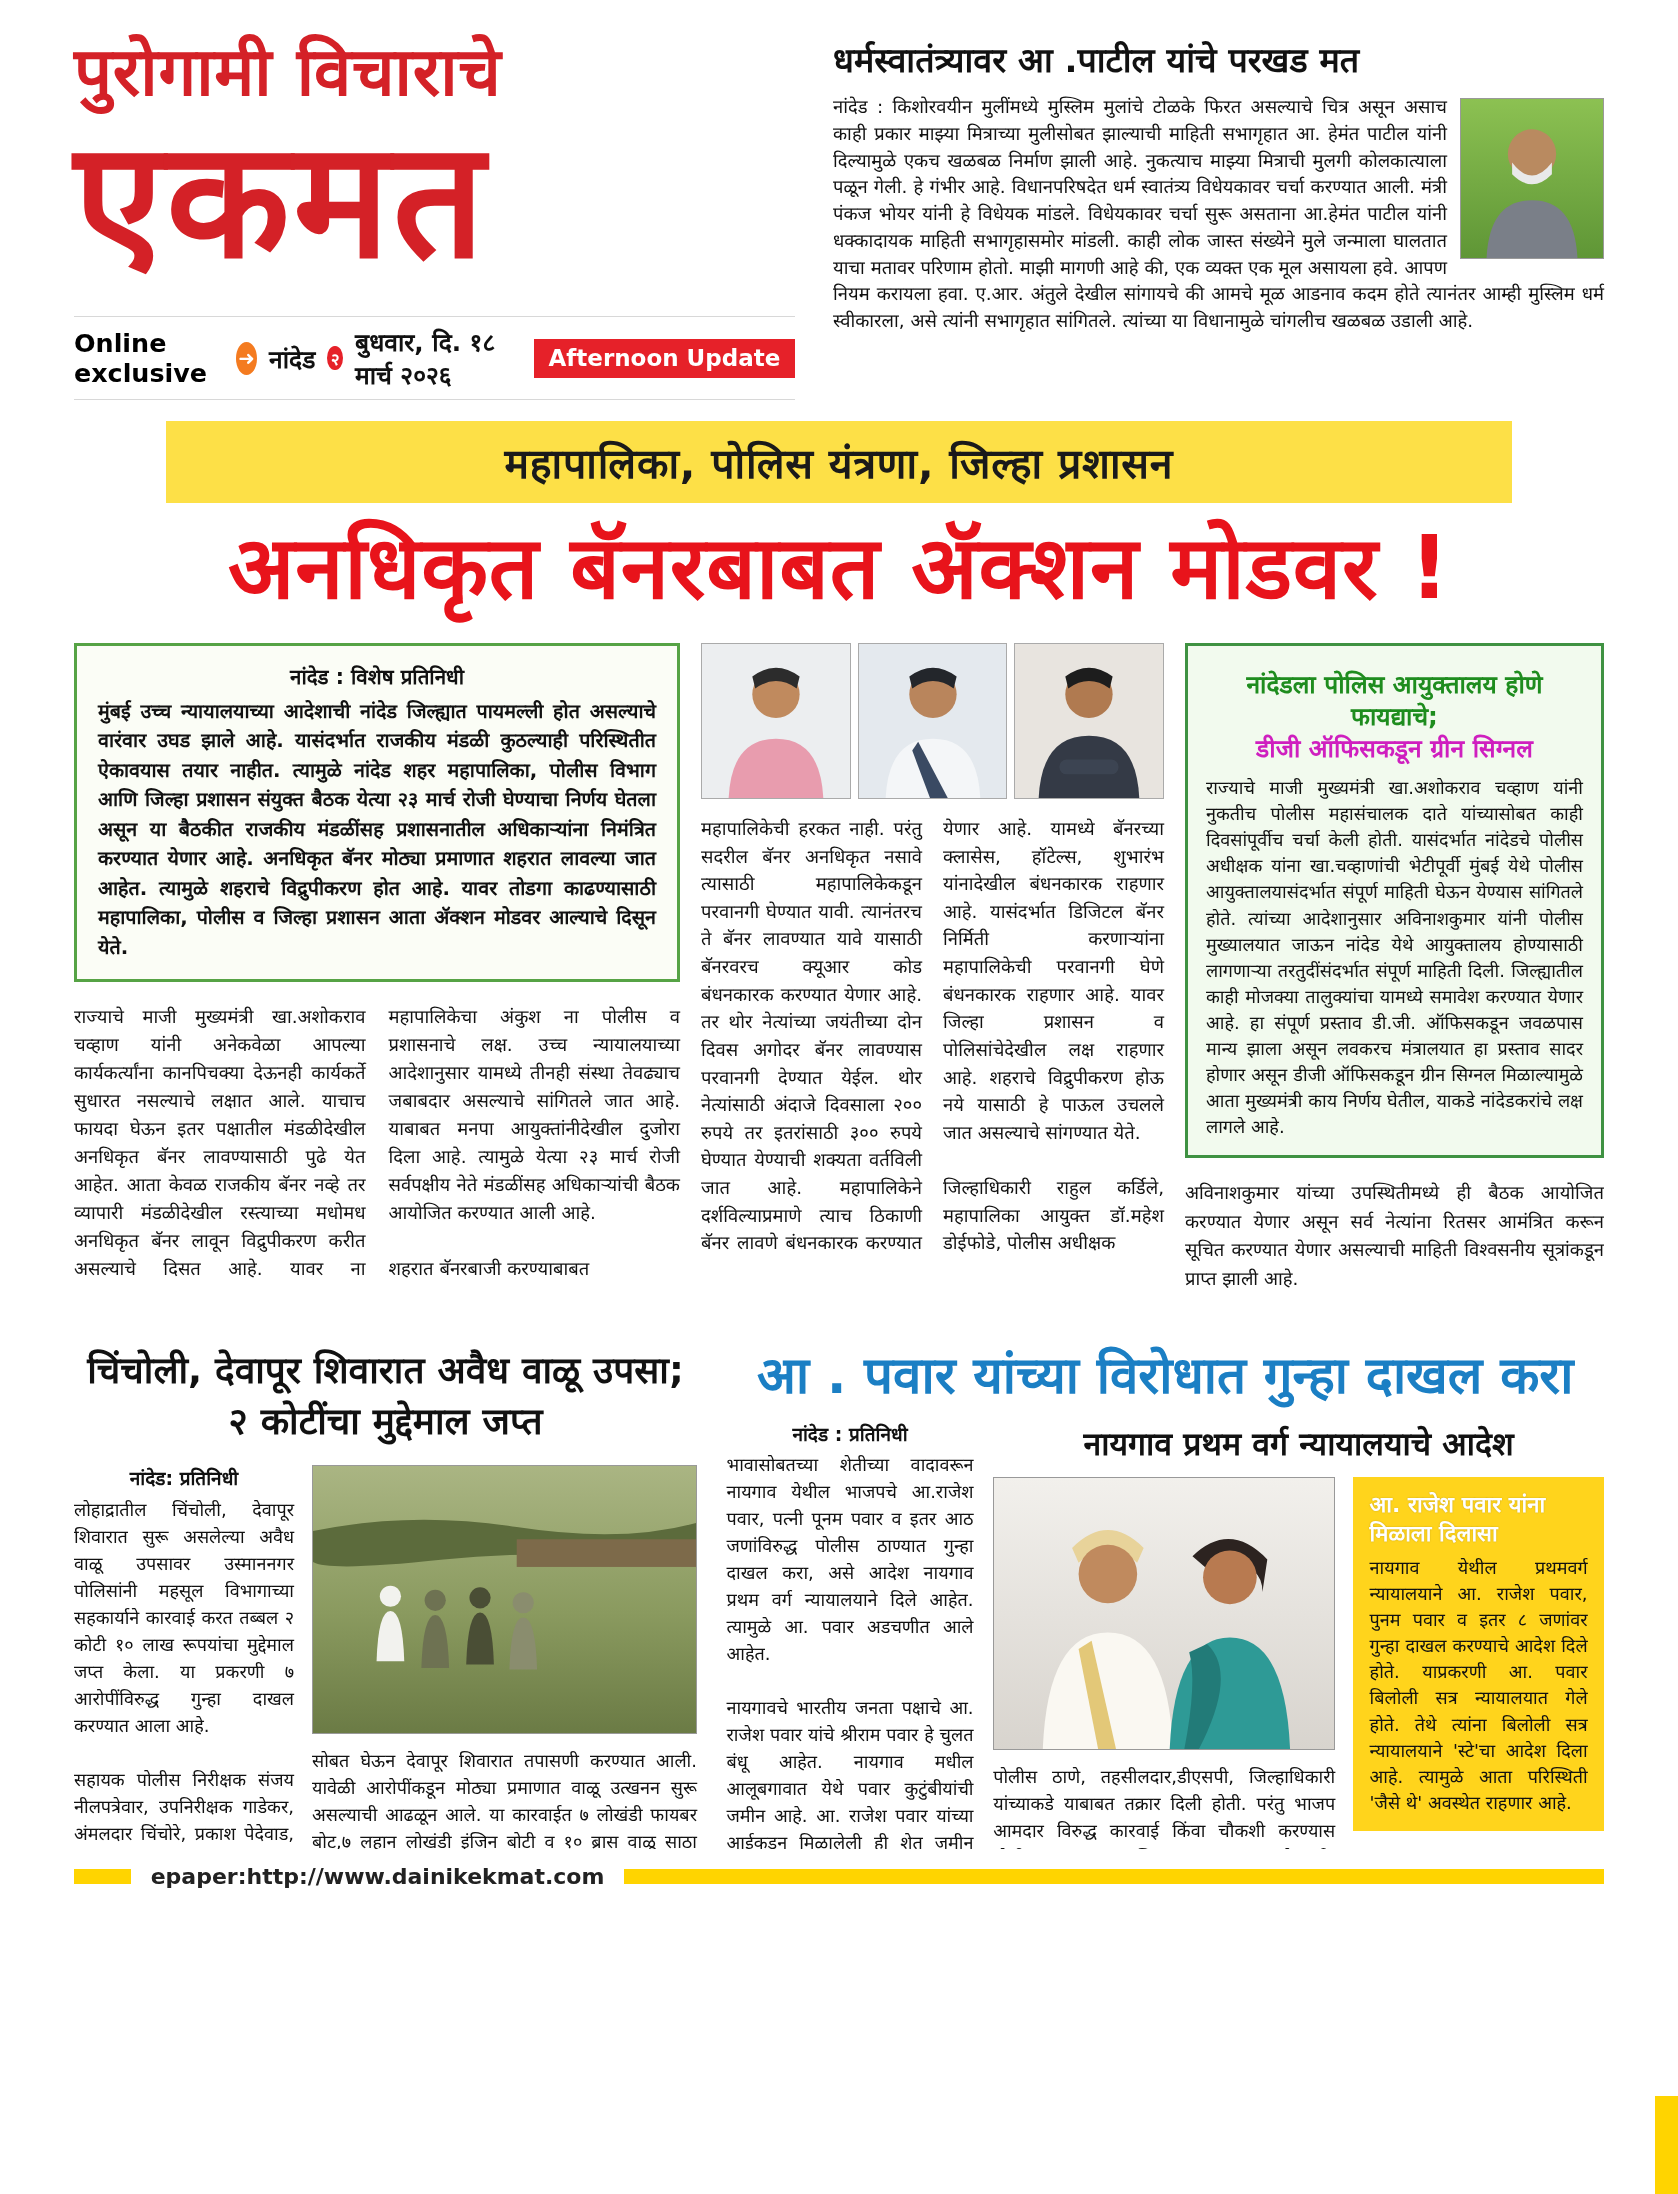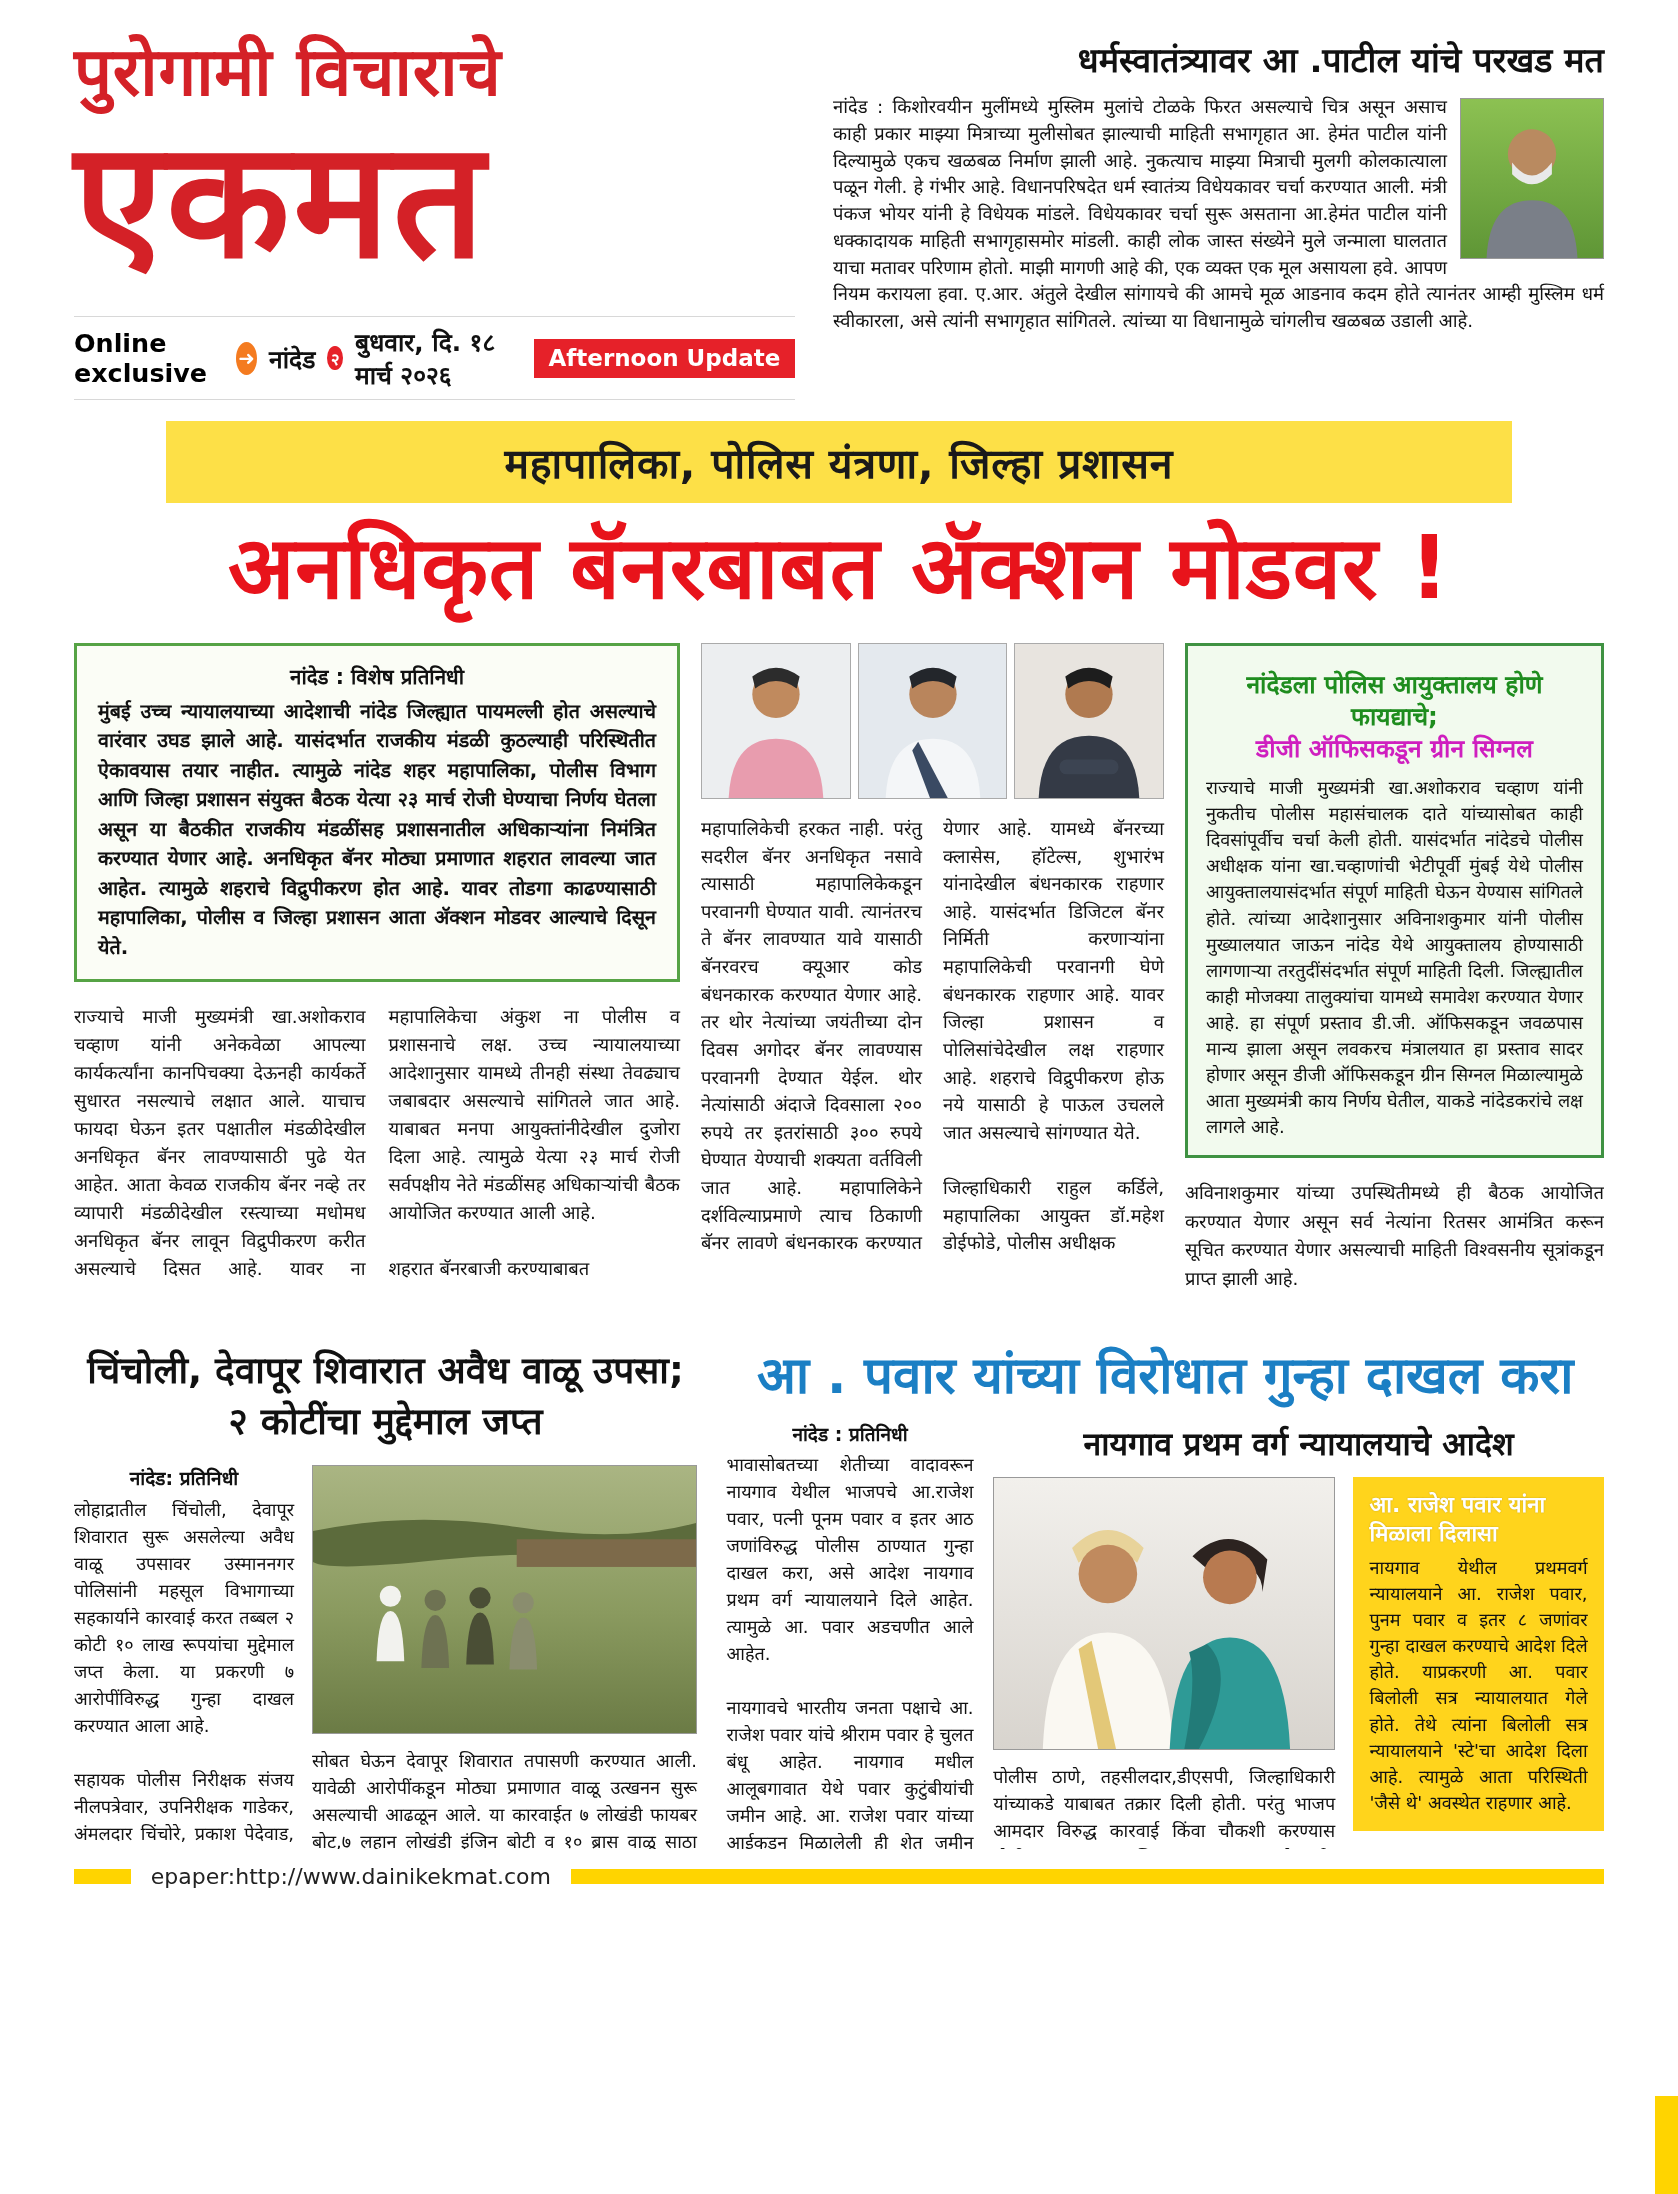--- a/index.html
+++ b/index.html
@@ -18,21 +18,21 @@
   .paper-title { color:#d42127; font-weight:bold; font-size:161px; line-height:1.12; letter-spacing:3.3px; }
   .dateline { display:flex; align-items:center; gap:12px; margin-top:24.6px; border-top:1.6px solid #d8d8d8; border-bottom:1.6px solid #d8d8d8; padding:8.2px 0; }
   .online-exclusive { font-weight:bold; font-size:25.4px; color:#000; }
   .arrow-badge { width:33px; height:33px; border-radius:50%; background:#f47b20; color:#fff; display:flex; align-items:center; justify-content:center; font-size:19.7px; font-weight:bold; }
   .city { font-size:24.6px; font-weight:bold; }
   .edition-dot { width:24.6px; height:24.6px; border-radius:50%; background:#e62129; color:#fff; font-size:16.4px; font-weight:bold; display:flex; align-items:center; justify-content:center; }
   .date-text { font-size:24.6px; font-weight:bold; }
   .afternoon-badge { background:#e62129; color:#fff; font-size:23px; font-weight:bold; padding:6.6px 14.7px; margin-left:9.8px; white-space:nowrap; }
 
   .top-article { flex:1; padding-top:4.9px; }
-  .ta-headline { font-size:34px; font-weight:bold; text-align:right; margin-bottom:13px; line-height:1.25; }
+  .ta-headline { font-size:34px; font-weight:bold; text-align:left; margin-bottom:13px; line-height:1.25; }
   .ta-body { font-size:18.4px; line-height:1.45; text-align:justify; }
   .ta-photo { float:right; width:144px; height:161px; margin:3.3px 0 8.2px 13px; border:0.8px solid #999; overflow:hidden; }
 
   
   .kicker-strip { background:#fde047; width:88%; margin:21px auto 0 auto; text-align:center; padding:13px 8.2px; }
   .kicker { font-size:41px; font-weight:bold; color:#1a1a1a; letter-spacing:0.8px; }
   .main-headline { font-size:87px; font-weight:bold; color:#e8131b; text-align:center; margin:14.7px 0 24.6px 0; line-height:1.15; letter-spacing:0.8px; }
 
   .main-cols { display:grid; grid-template-columns:606px 463px 1fr; gap:21px; height:687px; overflow:hidden; }
   .intro-box { border:3.3px solid #56a345; background:#fbfdf6; padding:16.4px 21px; }
@@ -67,21 +67,21 @@
   .yellow-box { background:#ffd41c; padding:14.7px 16.4px; }
   .yb-title { font-weight:bold; font-size:22px; color:#ffffff; text-shadow:0 0 1.6px rgba(0,0,0,.25); line-height:1.3; margin-bottom:6.6px; }
   .yb-body { font-size:18px; line-height:1.45; text-align:justify; }
   .pawar-col3 { margin-top:14.7px; }
 
   
   .footer { display:flex; align-items:center; gap:19.7px; margin-top:14.7px; }
   .footer-bar { height:14.7px; background:#ffd400; }
   .footer-bar.small { flex:0 0 57px; }
   .footer-bar.long { flex:1; }
-  .epaper { font-size:22px; color:#222; }
+  .epaper { font-size:22px; color:#222;font-weight:bold; }
   .edge-strip { position:absolute; right:0; bottom:0; width:23px; height:98px; background:#ffd400; }
 
   .photo-svg { width:100%; height:100%; display:block; }
 </style>
 </head>
 <body>
 
 <div class="page">
 
   <div class="header">

